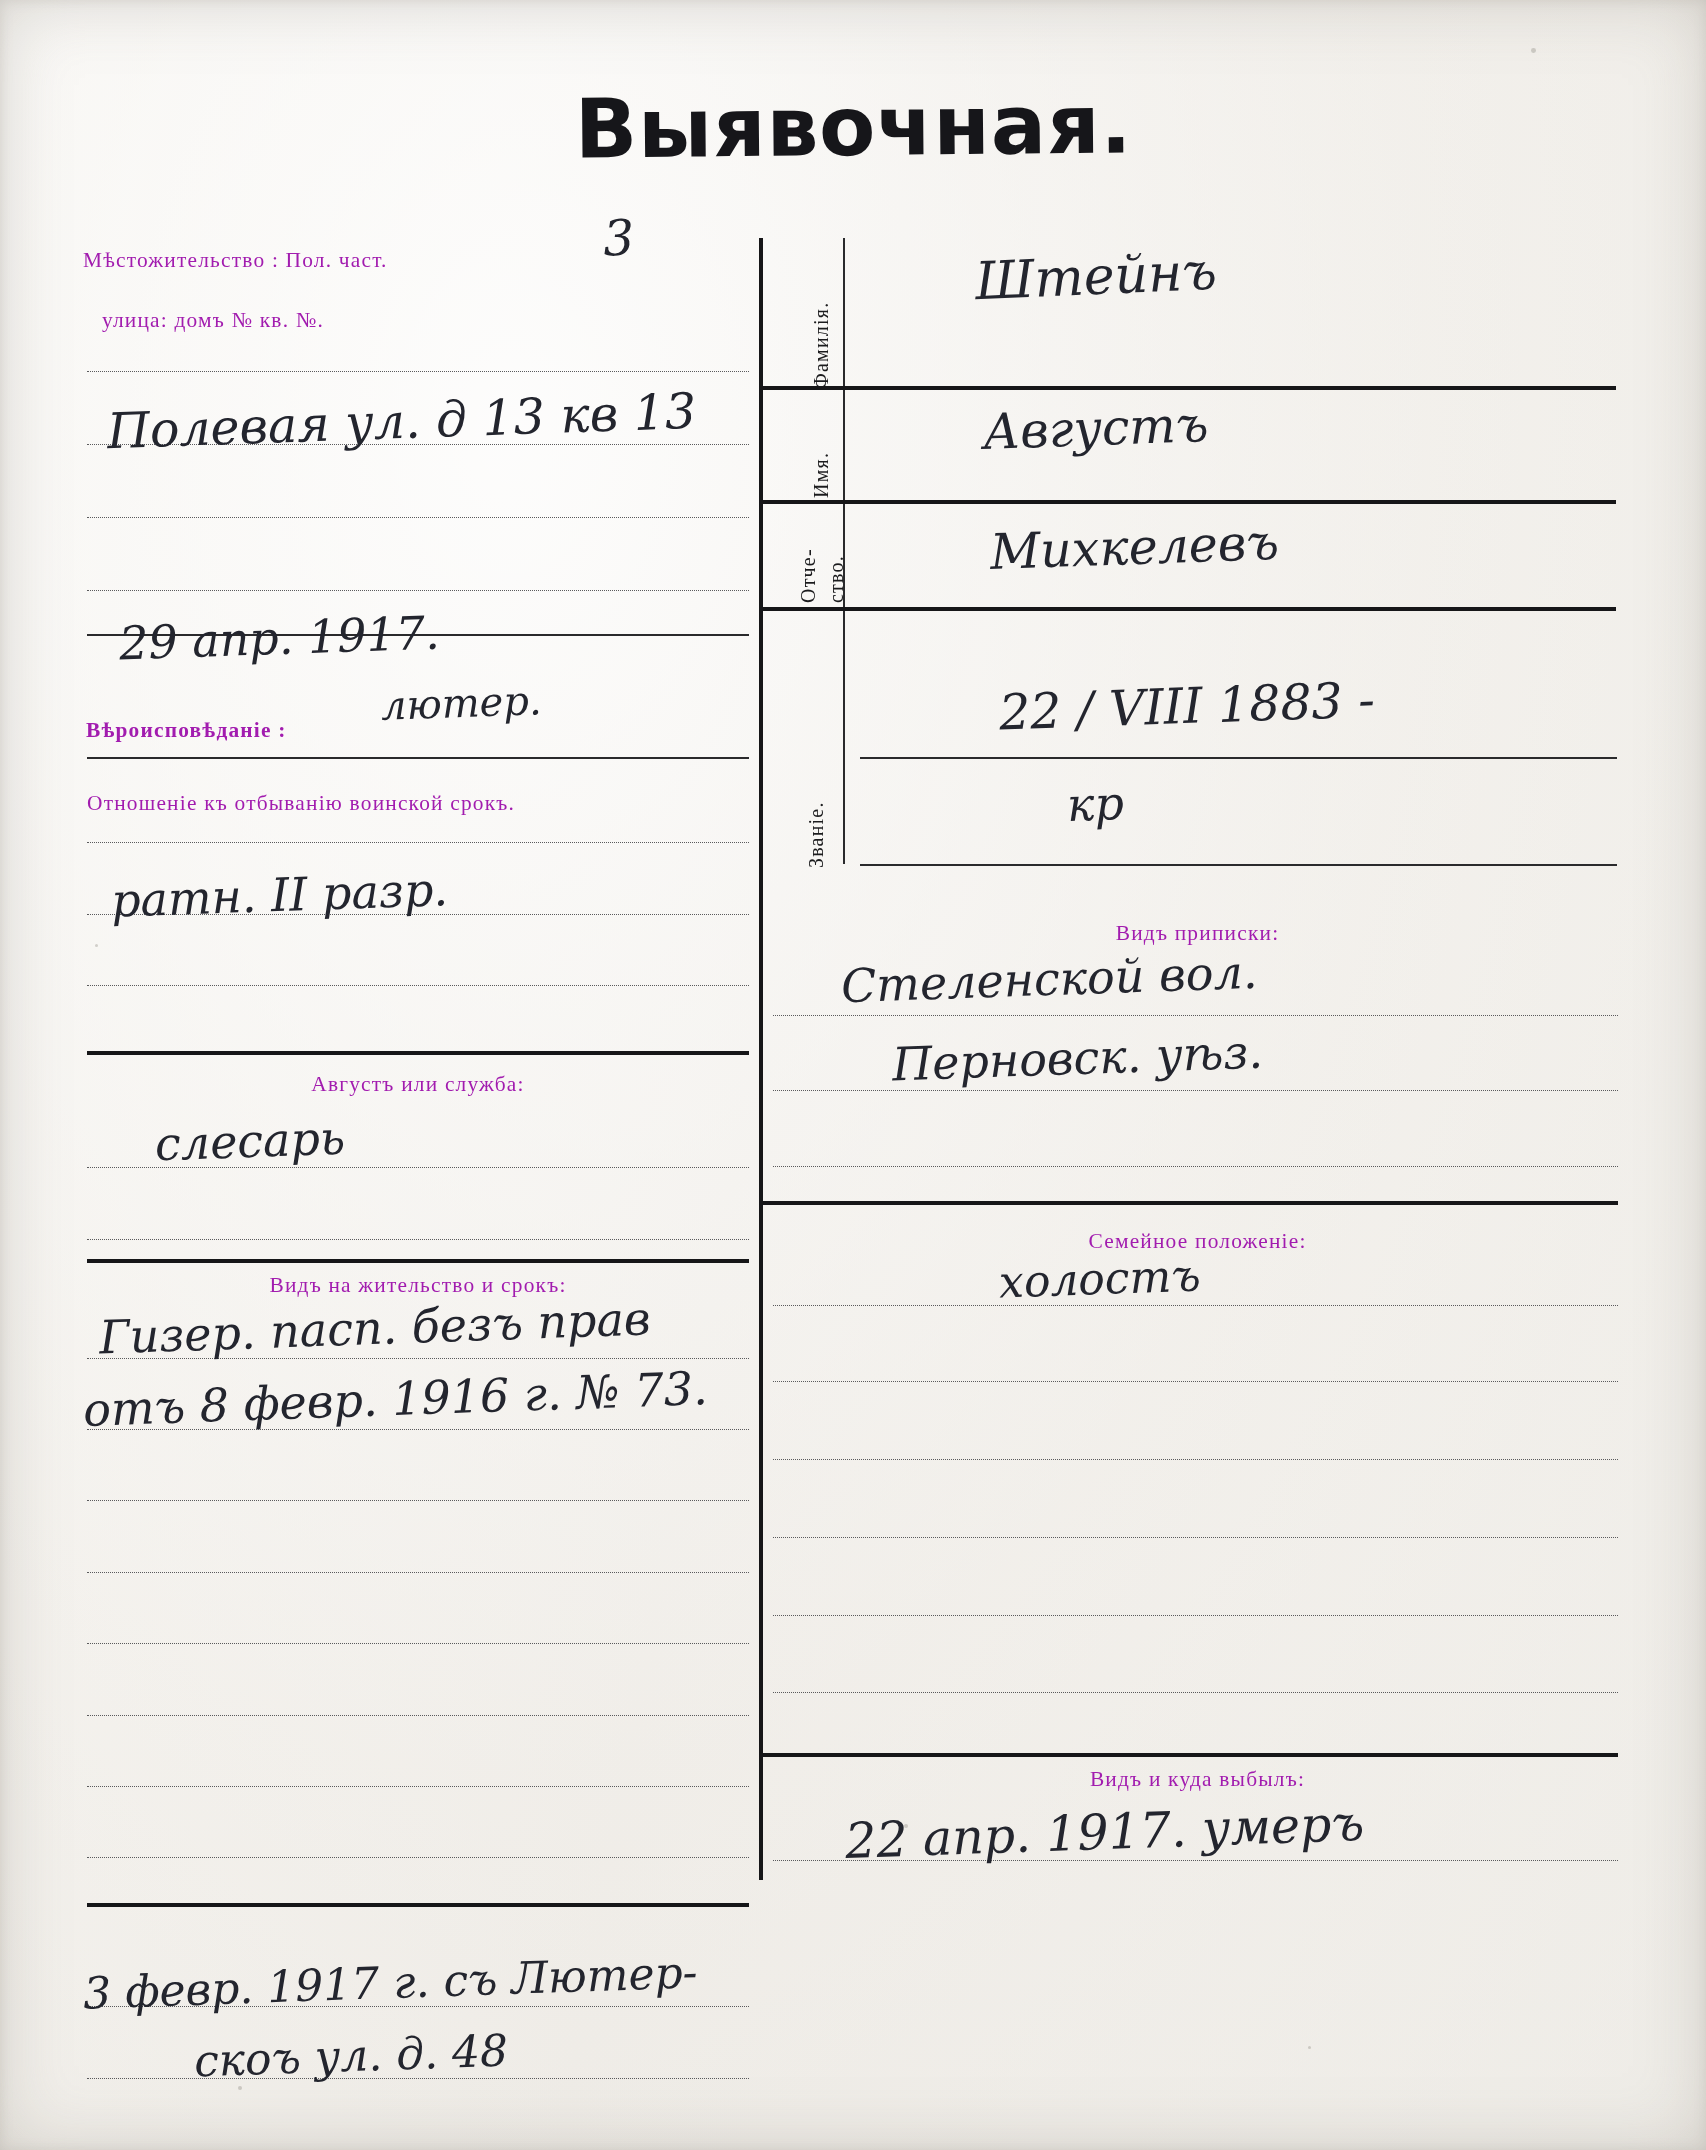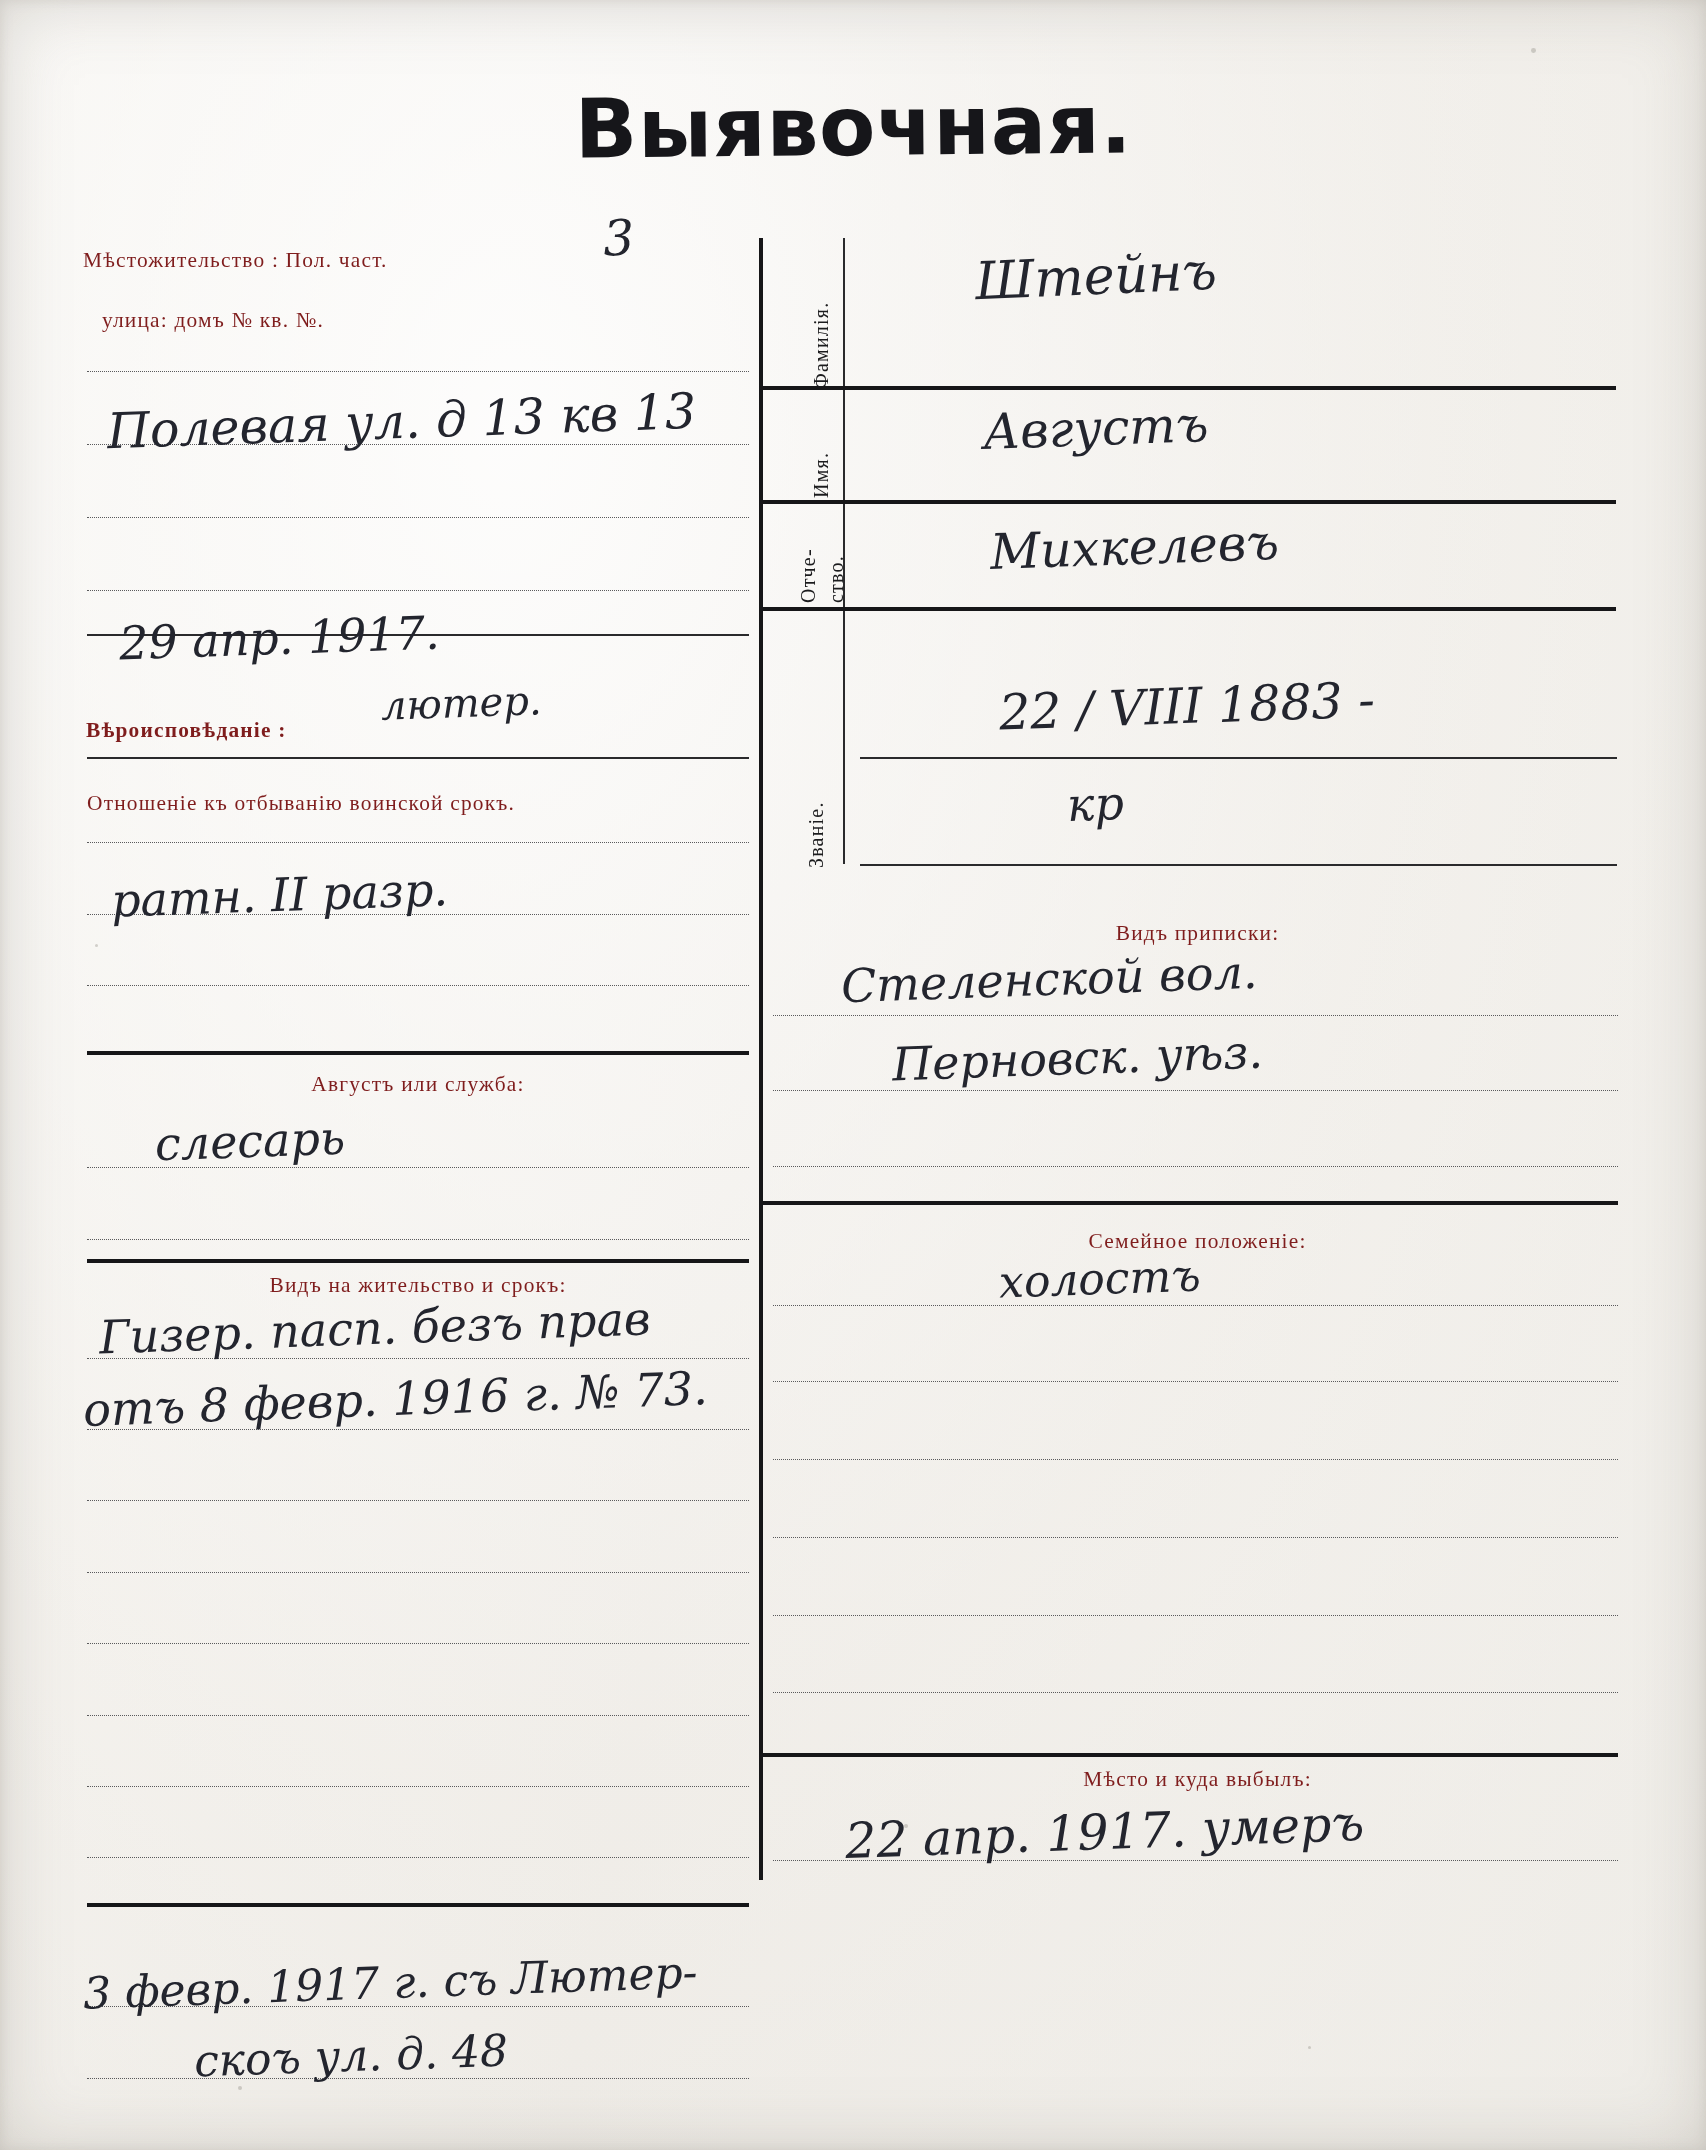--- a/index.html
+++ b/index.html
@@ -70,21 +70,21 @@
     position: absolute;
     width: 4px;
     background: #161618;
   }
   .vline.thin { width: 1.6px; background: #2a2a2c; }
 
   
   .lbl {
     position: absolute;
     font-family: "Liberation Serif", serif;
-    color: #7f1d1d;
+    color: #a21caf;
     font-size: 21.4px;
     letter-spacing: 1.2px;
     white-space: nowrap;
   }
   .lbl.center {
     text-align: center;
   }
   .vlabel {
     position: absolute;
     font-family: "Liberation Serif", serif;
@@ -224,21 +224,21 @@
   <div class="rule dotted" style="left:773px; top:1381px; width:845px;"></div>
   <div class="rule dotted" style="left:773px; top:1459px; width:845px;"></div>
   <div class="rule dotted" style="left:773px; top:1537px; width:845px;"></div>
   <div class="rule dotted" style="left:773px; top:1615px; width:845px;"></div>
   <div class="rule dotted" style="left:773px; top:1692px; width:845px;"></div>
 
   <div class="hw" style="left:999px; top:1253px; font-size:44px; transform:rotate(-2deg);">холостъ</div>
 
   <div class="rule thick" style="left:763px; top:1753px; width:855px;"></div>
 
-  <div class="lbl center" style="left:781px; top:1767px; width:833px;">Мѣсто и куда выбылъ:</div>
+  <div class="lbl center" style="left:781px; top:1767px; width:833px;">Видъ и куда выбылъ:</div>
 
   <div class="rule dotted" style="left:773px; top:1860px; width:845px;"></div>
 
   <div class="hw" style="left:845px; top:1804px; font-size:49px; transform:rotate(-2deg);">22 апр. 1917. умеръ</div>
 
   <div class="edge-shadow"></div>
 </div>
 
 
 </body></html>

